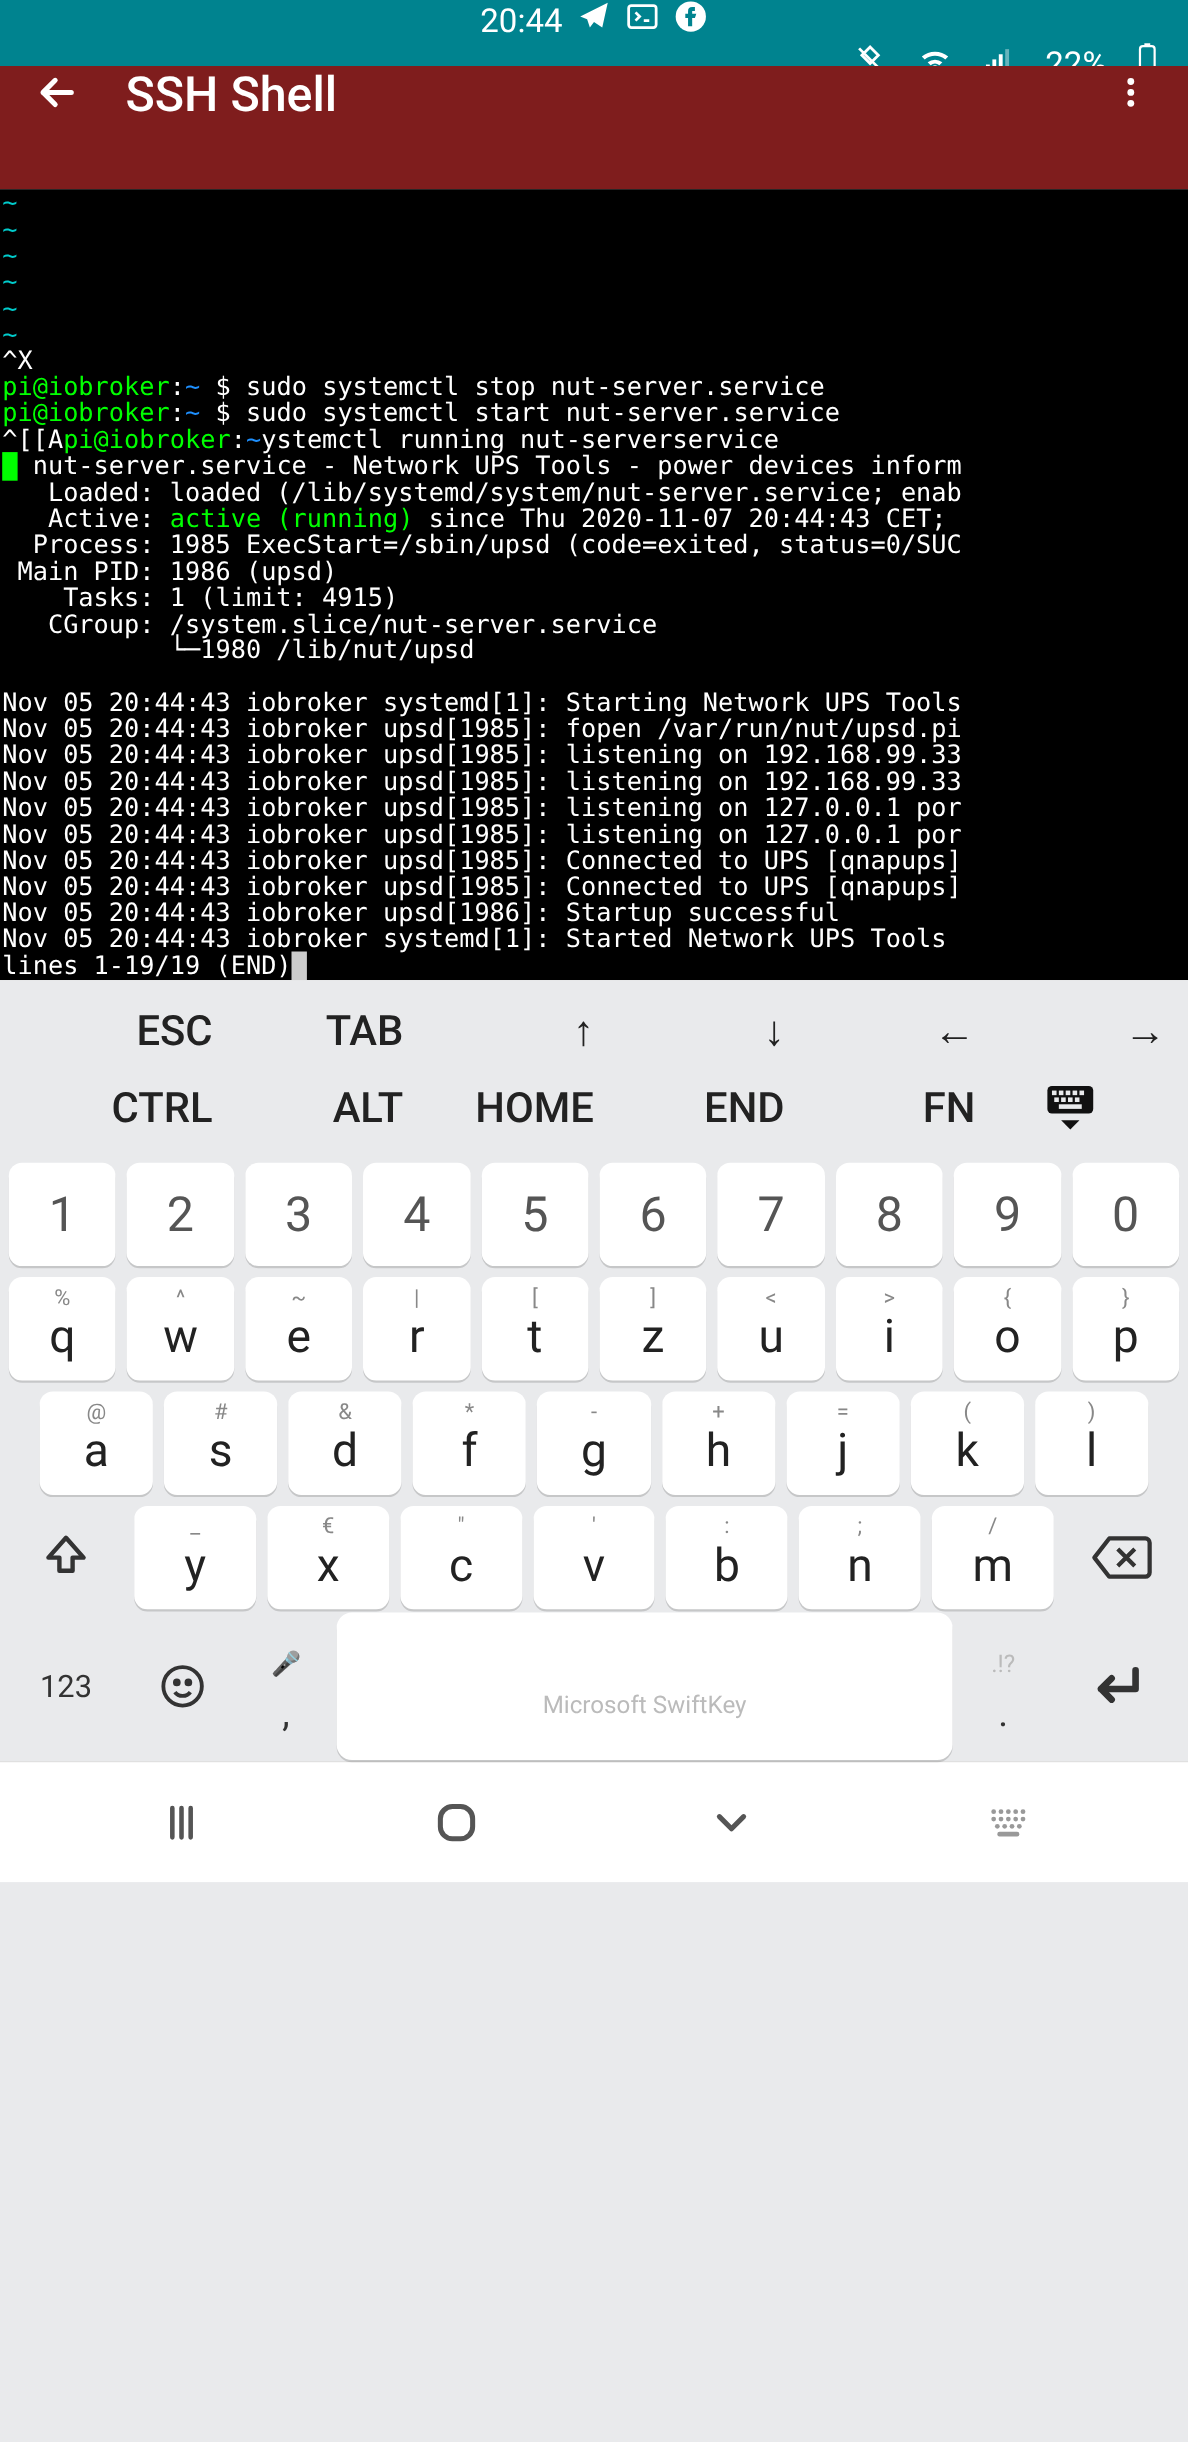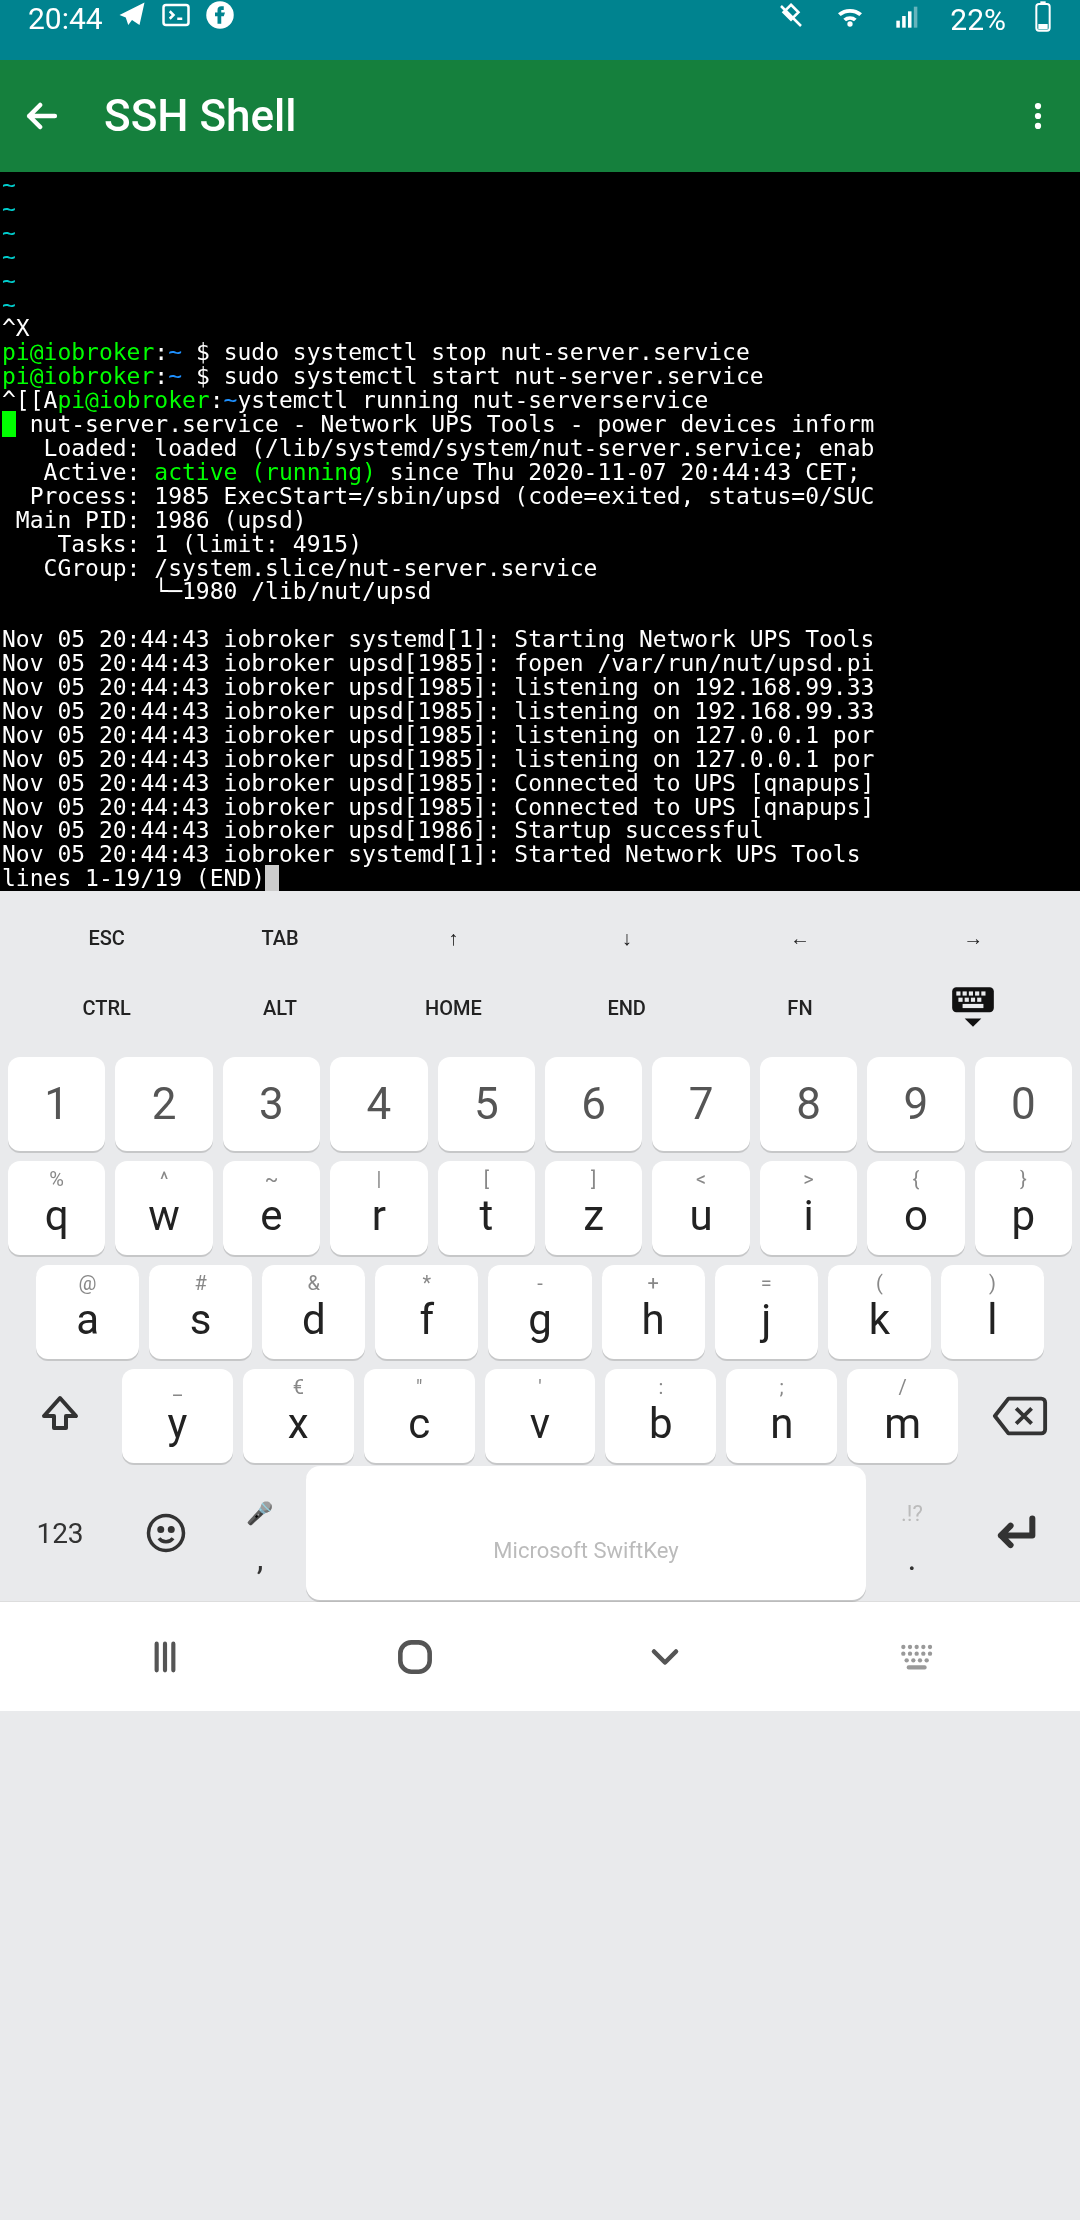--- a/index.html
+++ b/index.html
@@ -11,36 +11,36 @@
     display: flex;
     flex-direction: column;
     overflow: hidden;
   }
   
   .status-bar {
     height: 60px;
     background: #00838f;
     color: #fff;
     display: flex;
-    align-items: flex-start;
+    align-items: center;
     padding: 0 28px;
     font-size: 30px;
     font-weight: 400;
+    flex-direction: column;
   }
   .status-left { display: flex; align-items: center; gap: 14px; }
   .status-right { margin-left: auto; display: flex; align-items: center; gap: 28px; }
   .sicon { display: inline-block; }
   
   .app-bar {
     height: 112px;
-    background: #15803d;
+    background: #7f1d1d;
     color: #fff;
     display: flex;
-    align-items: center;
-    padding: 0 18px;
+    padding: 0 28px;
   }
   .back-arrow { width: 48px; height: 48px; display:flex; align-items:center; justify-content:center; margin-right: 38px;}
   .app-title { font-size: 44px; font-weight: 500; }
   .menu-dots { margin-left: auto; width: 48px; height: 48px; display:flex; align-items:center; justify-content:center;}
   
   .terminal {
     background: #000;
     color: #fff;
     font-family: "DejaVu Sans Mono", Menlo, monospace;
     font-size: 23px;
@@ -61,24 +61,24 @@
     color: #222;
     padding: 12px 20px 8px 20px;
   }
   .fn-row {
     display: flex;
     justify-content: space-between;
     align-items: center;
     height: 70px;
   }
   .fn-key {
-    font-size: 20px;
+    font-size: 38px;
     font-weight: 500;
     flex: 1;
-    text-align: center;
+    text-align: right;
   }
   .kb-hide { flex:1; text-align:center; }
   
   .keyboard {
     background: #e9eaec;
     padding: 6px 8px 8px 8px;
     display: flex;
     flex-direction: column;
     gap: 10px;
   }

